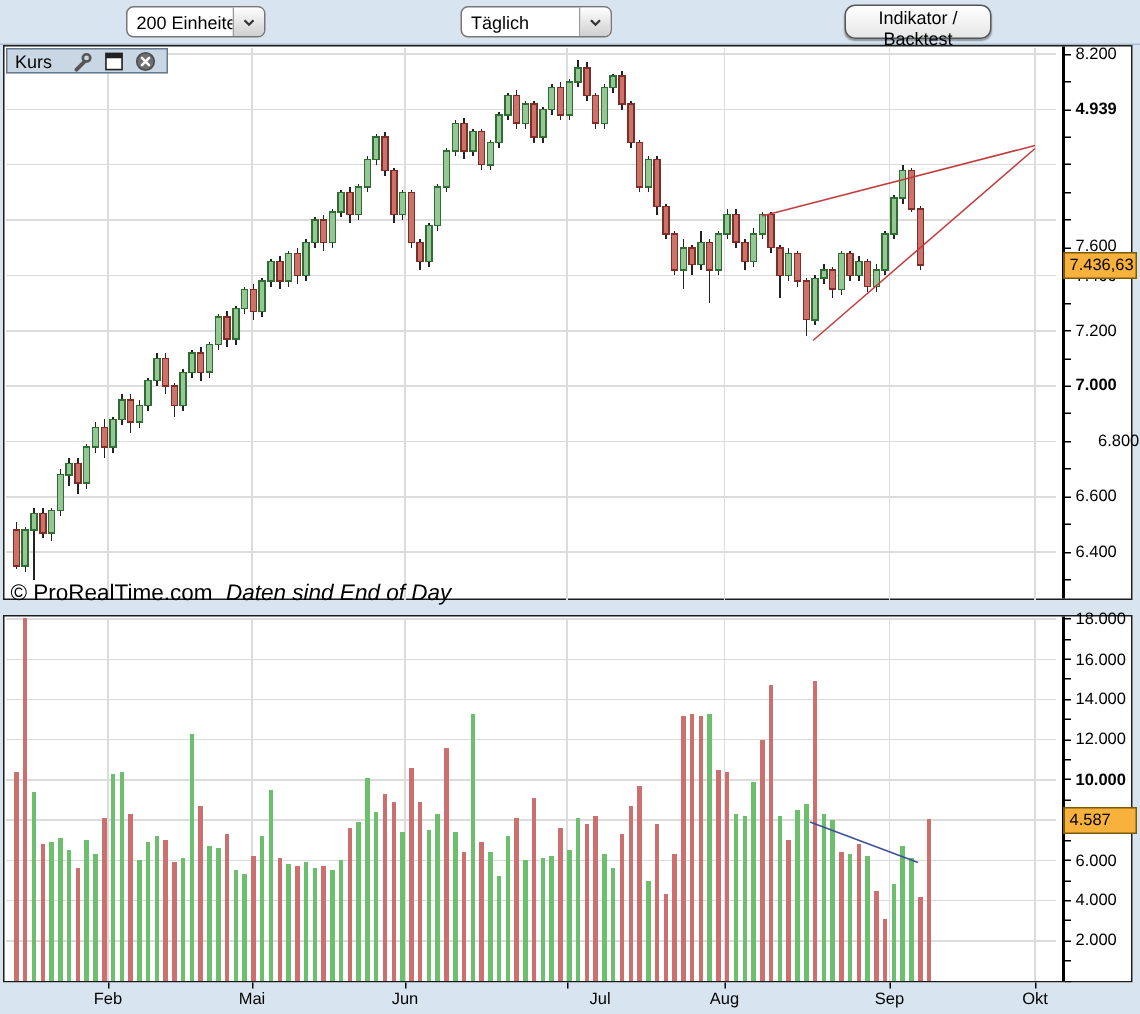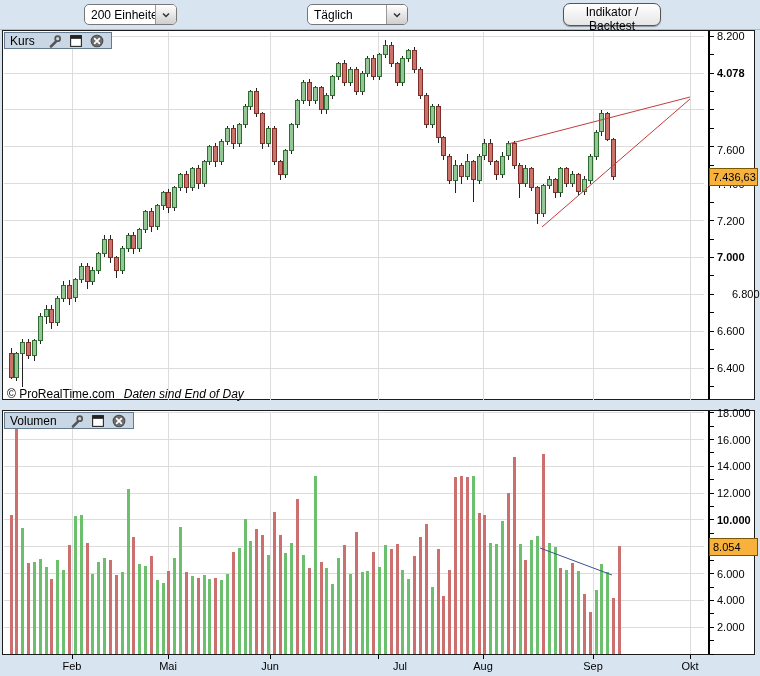--- a/index.html
+++ b/index.html
@@ -23,21 +23,21 @@
   .ytick{position:absolute;left:2px;width:4px;height:1px;background:#000;}
   .ylab{position:absolute;left:9px;font-size:11px;color:#000;white-space:nowrap;}
   .ylab.bold{font-weight:bold;}
   .tag{position:absolute;left:706px;width:44px;height:16px;background:#f7b13c;border:1px solid #7a5800;color:#000;font-size:11px;line-height:16px;padding-left:3px;z-index:5;white-space:nowrap;}
 
   
   .panel-header{position:absolute;left:1px;top:1px;height:17px;display:inline-flex;align-items:center;gap:7px;padding:0 7px 0 5px;background:#c9d7e5;border:1px solid #64798e;box-sizing:border-box;z-index:6;}
   .panel-title{font-size:12px;color:#000;padding-right:6px;}
   .hicon{display:block;cursor:pointer;}
 
-  .copyright{position:absolute;left:4px;top:356px;font-size:12px;color:#000;z-index:4;white-space:nowrap;}
+  .copyright{position:absolute;left:4px;top:356px;font-size:15px;color:#000;z-index:4;white-space:nowrap;}
   .copyright i{margin-left:9px;}
 
   
   .xaxis{position:absolute;left:0;top:655px;width:760px;height:21px;background:#d8e5f1;}
   .xtick{position:absolute;top:0;width:1px;height:4px;background:#000;}
   .xlab{position:absolute;top:5px;width:30px;margin-left:-15px;text-align:center;font-size:11px;color:#000;}
 </style>
 </head>
 <body>
 
@@ -309,23 +309,23 @@
         <div class="ytick" style="top: 151.1px;"></div>
         <div class="ytick" style="top: 132.7px;"></div>
         <div class="ytick" style="top: 114.2px;"></div>
         <div class="ytick" style="top: 95.8px;"></div>
         <div class="ytick" style="top: 77.3px;"></div>
         <div class="ytick" style="top: 58.9px;"></div>
         <div class="ytick" style="top: 40.5px;"></div>
         <div class="ytick" style="top: 22px;"></div>
         <div class="ytick" style="top: 3.6px;"></div>
         <div class="ylab" style="top: -1.9px;">8.200</div>
-        <div class="ylab bold" style="top: 35px;">4.078</div>
+        <div class="ylab bold" style="top: 35px;">4.939</div>
         <div class="ylab" style="top: 84px; margin-left: 48px;">7.800</div>
-        <div class="ylab" style="top: 112px; text-align: right;">7.600</div>
+        <div class="ylab" style="top: 126px; text-align: right;">7.600</div>
         <div class="ylab" style="top: 145.6px;">7.400</div>
         <div class="ylab" style="top: 182.5px;">7.200</div>
         <div class="ylab bold" style="top: 219.4px;">7.000</div>
         <div class="ylab" style="top: 256.3px; padding-left: 15px;">6.800</div>
         <div class="ylab" style="top: 293.2px;">6.600</div>
         <div class="ylab" style="top: 330.1px; text-align: center;">6.400</div>
       </div>
     <div class="tag" style="top:137px;">7.436,63</div>
     <div class="panel-header">
       <span class="panel-title">Kurs</span>
@@ -495,36 +495,21 @@
         <div class="ytick" style="top: 0.2px;"></div>
         <div class="ylab" style="top: -5.3px;">18.000</div>
         <div class="ylab" style="top: 21.5px;">16.000</div>
         <div class="ylab" style="top: 48.3px;">14.000</div>
         <div class="ylab" style="top: 75.1px;">12.000</div>
         <div class="ylab bold" style="top: 101.9px;">10.000</div>
         <div class="ylab" style="top: 155.6px;">6.000</div>
         <div class="ylab" style="top: 182.4px;">4.000</div>
         <div class="ylab" style="top: 209.2px;">2.000</div>
       </div>
-    <div class="tag" style="top:127px;">8.054</div>
-    <div class="panel-header">
-      <span class="panel-title">Volumen</span>
-      <svg class="hicon" width="14" height="14" viewBox="0 0 13 13">
-        <circle cx="9" cy="4.3" r="2.3" fill="none" stroke="#555" stroke-width="1.6"></circle>
-        <line x1="2.8" y1="11.6" x2="7.3" y2="7.1" stroke="#555" stroke-width="2.4" stroke-linecap="round"></line>
-      </svg>
-      <svg class="hicon" width="14" height="14" viewBox="0 0 13 13">
-        <rect x="1.5" y="1.5" width="10" height="10" fill="#fff" stroke="#222" stroke-width="1"></rect>
-        <rect x="1.5" y="1.5" width="10" height="3" fill="#222"></rect>
-      </svg>
-      <svg class="hicon" width="14" height="14" viewBox="0 0 13 13">
-        <circle cx="6.5" cy="6.5" r="5.4" fill="#6e6e6e" stroke="#4a4a4a" stroke-width="1"></circle>
-        <path d="M4.3 4.3 L8.7 8.7 M8.7 4.3 L4.3 8.7" stroke="#fff" stroke-width="1.6" stroke-linecap="round"></path>
-      </svg>
-    </div>
+    <div class="tag" style="top:127px;">4.587</div>
   </div>
 
   <div class="xaxis" id="xAxis">
       <div class="xtick" style="left: 72px;"></div>
       <div class="xlab" style="left: 72px;">Feb</div>
       <div class="xtick" style="left: 168px;"></div>
       <div class="xlab" style="left: 168px;">Mai</div>
       <div class="xtick" style="left: 270px;"></div>
       <div class="xlab" style="left: 270px;">Jun</div>
       <div class="xtick" style="left: 378px;"></div>

